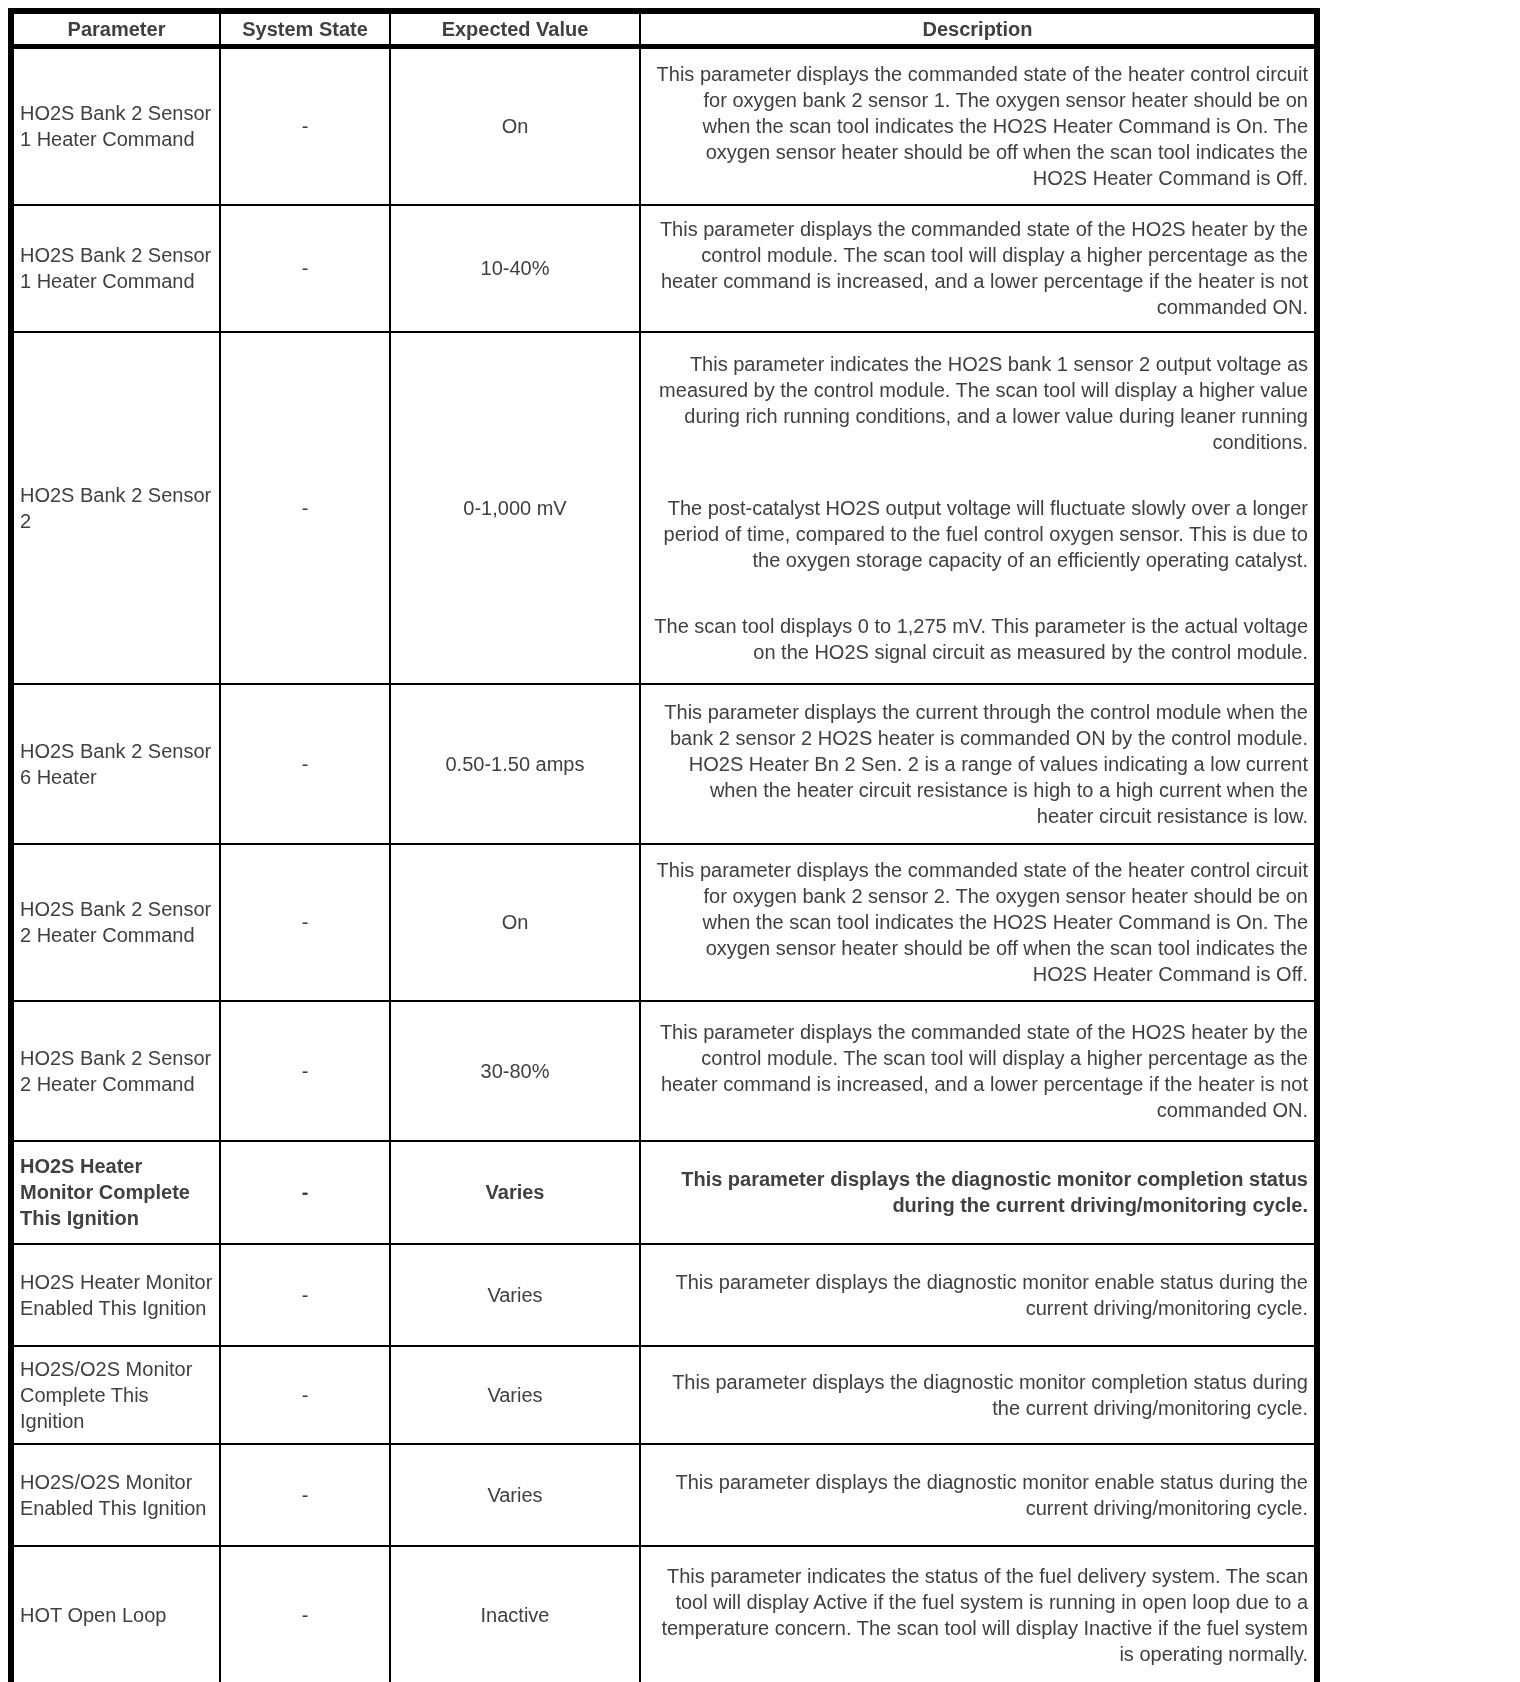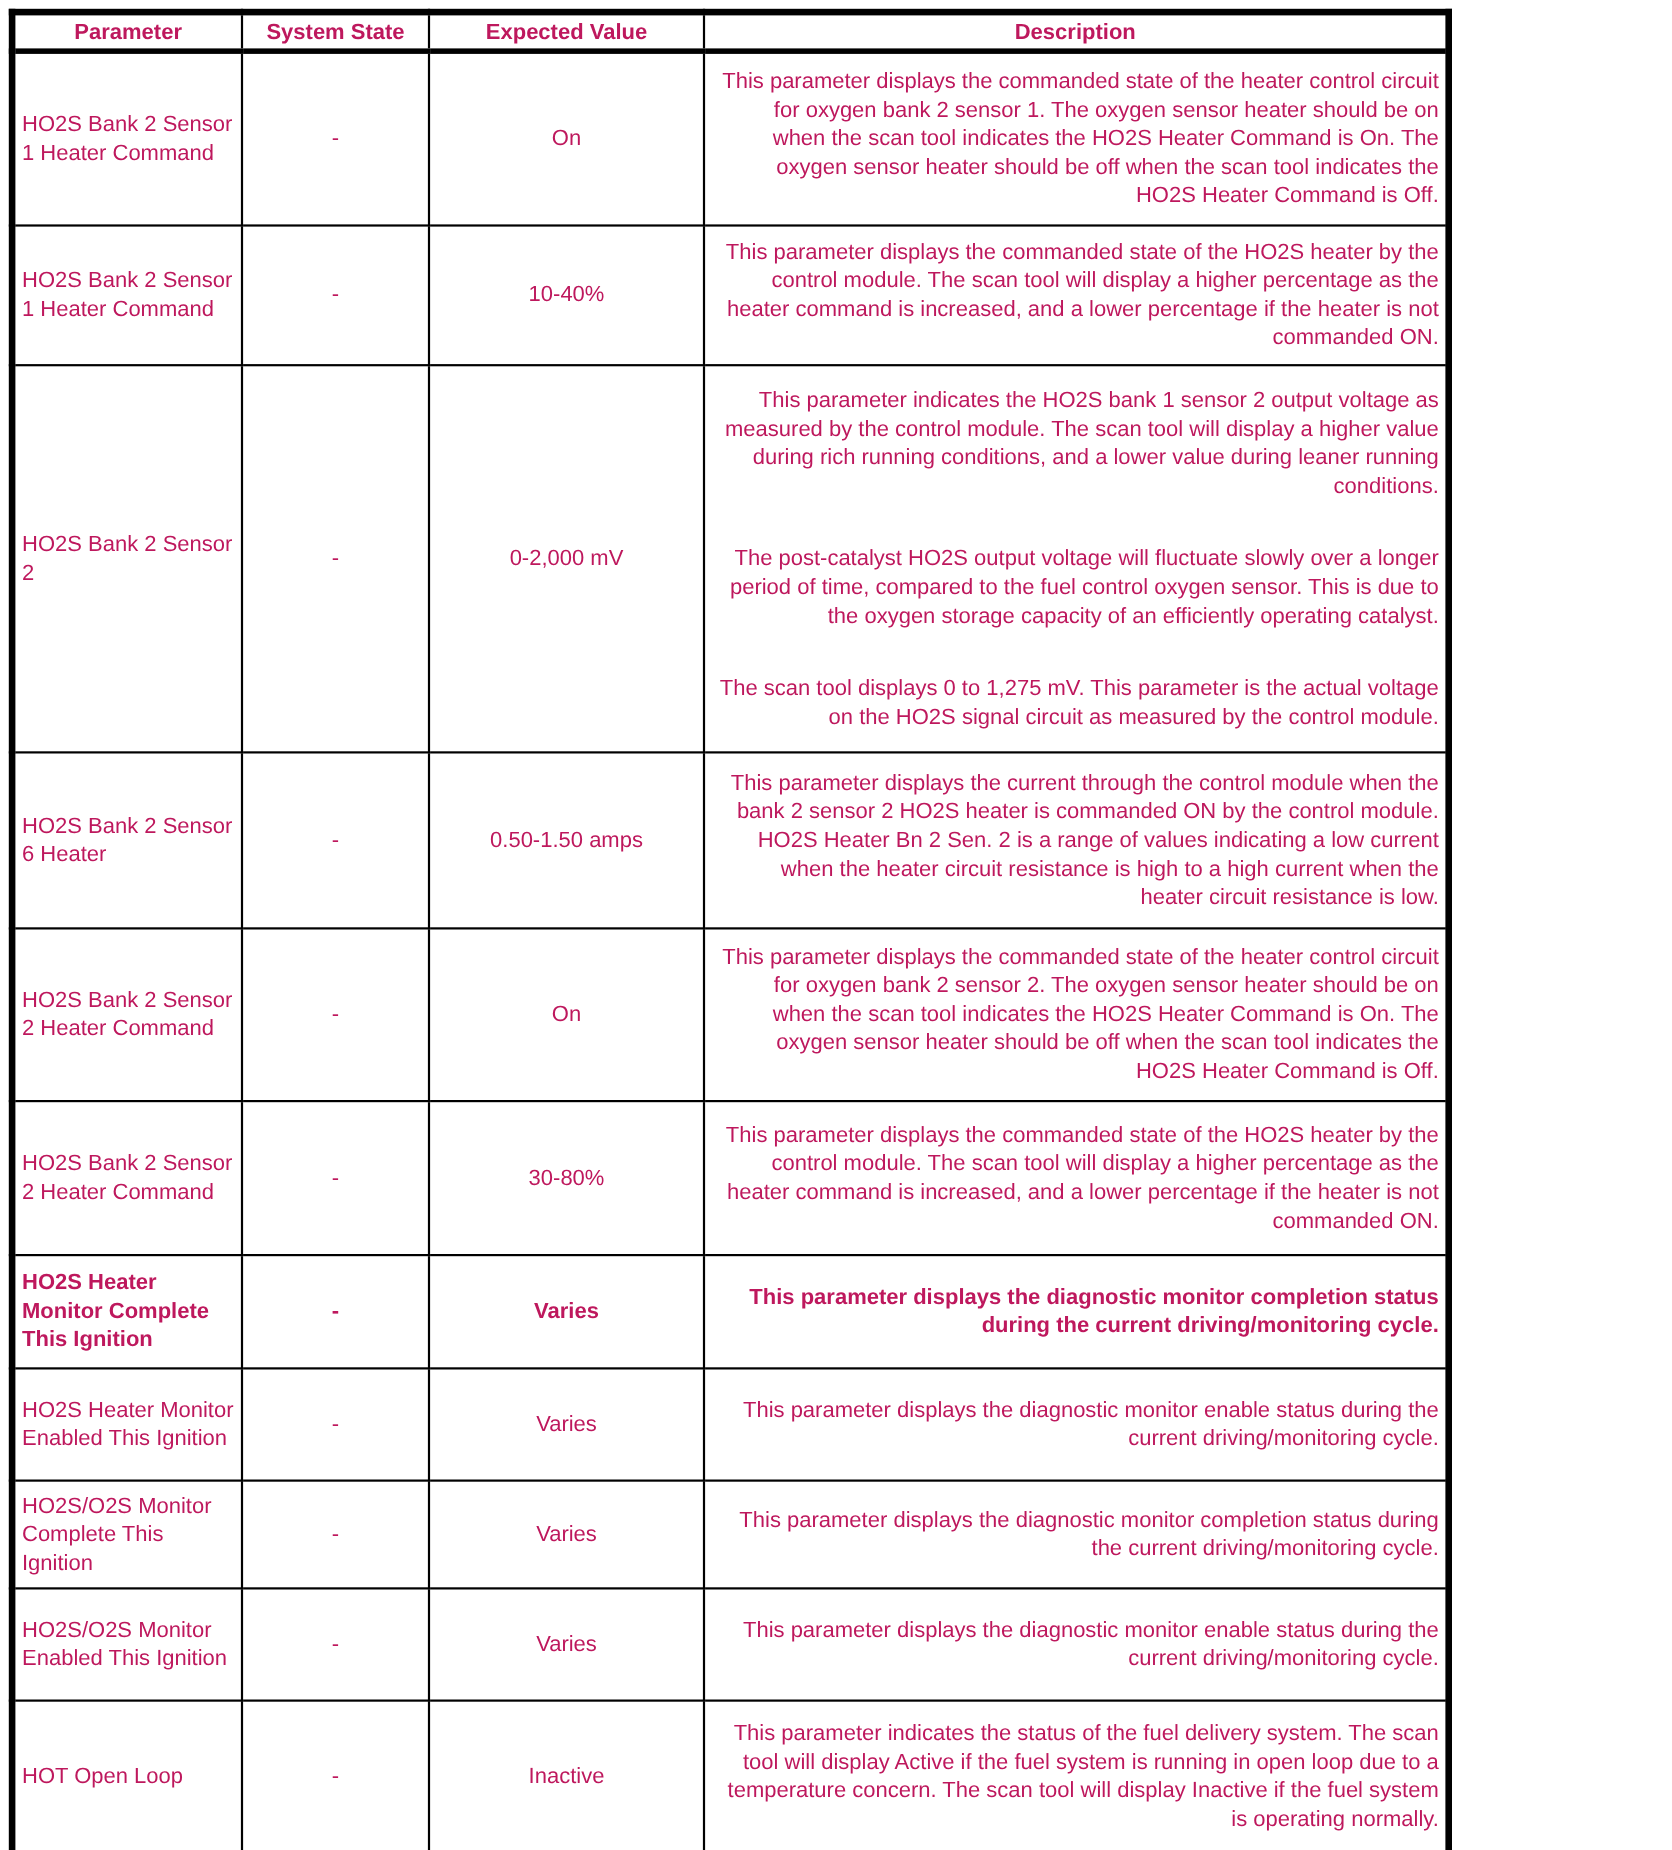--- a/index.html
+++ b/index.html
@@ -7,21 +7,21 @@
     padding: 0;
     background: #ffffff;
   }
   .page {
     width: 1328px;
     height: 1682px;
     background: #ffffff;
     box-sizing: border-box;
     padding: 8px;
     font-family: "Liberation Sans", sans-serif;
-    color: #be185d;
+    color: #404040;
   }
   table.param-table {
     border-collapse: collapse;
     width: 100%;
     height: calc(100% - 2px);
     table-layout: fixed;
     border: 6px solid #000000;
   }
   table.param-table th,
   table.param-table td {
@@ -89,21 +89,21 @@
         <td class="col-parameter">HO2S Bank 2 Sensor 1 Heater Command</td>
         <td class="col-state">-</td>
         <td class="col-expected">10-40%</td>
         <td class="col-description">
           <p>This parameter displays the commanded state of the HO2S heater by the control module. The scan tool will display a higher percentage as the heater command is increased, and a lower percentage if the heater is not commanded ON.</p>
         </td>
       </tr>
       <tr style="height:352px;">
         <td class="col-parameter">HO2S Bank 2 Sensor 2</td>
         <td class="col-state">-</td>
-        <td class="col-expected">0-2,000 mV</td>
+        <td class="col-expected">0-1,000 mV</td>
         <td class="col-description">
           <p>This parameter indicates the HO2S bank 1 sensor 2 output voltage as measured by the control module. The scan tool will display a higher value during rich running conditions, and a lower value during leaner running conditions.</p>
           <p>The post-catalyst HO2S output voltage will fluctuate slowly over a longer period of time, compared to the fuel control oxygen sensor. This is due to the oxygen storage capacity of an efficiently operating catalyst.</p>
           <p>The scan tool displays 0 to 1,275 mV. This parameter is the actual voltage on the HO2S signal circuit as measured by the control module.</p>
         </td>
       </tr>
       <tr style="height:160px;">
         <td class="col-parameter">HO2S Bank 2 Sensor 6 Heater</td>
         <td class="col-state">-</td>
         <td class="col-expected">0.50-1.50 amps</td>

